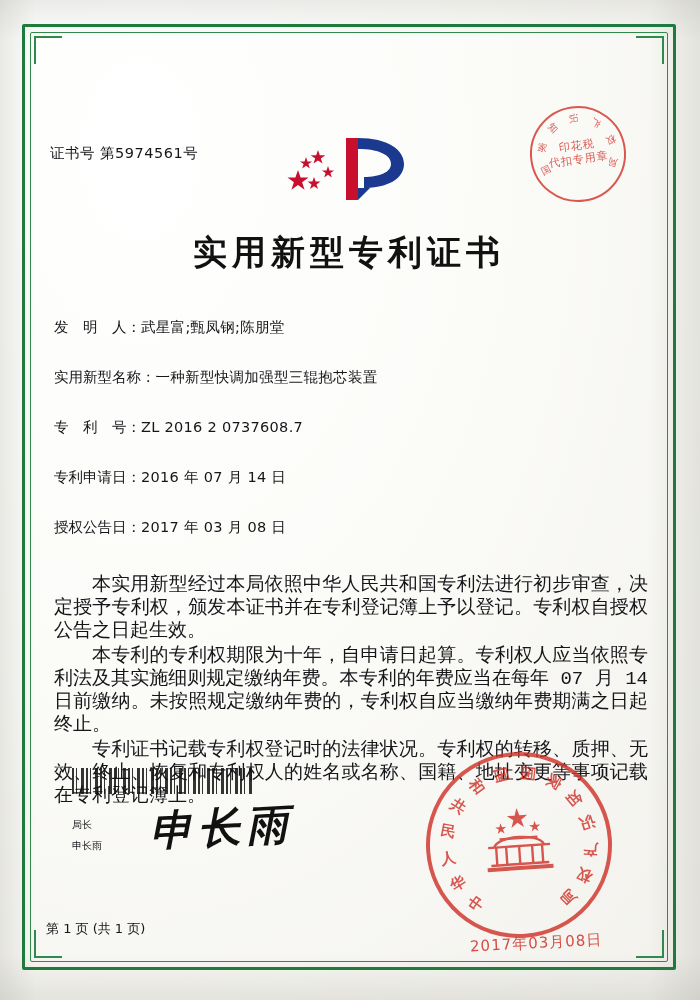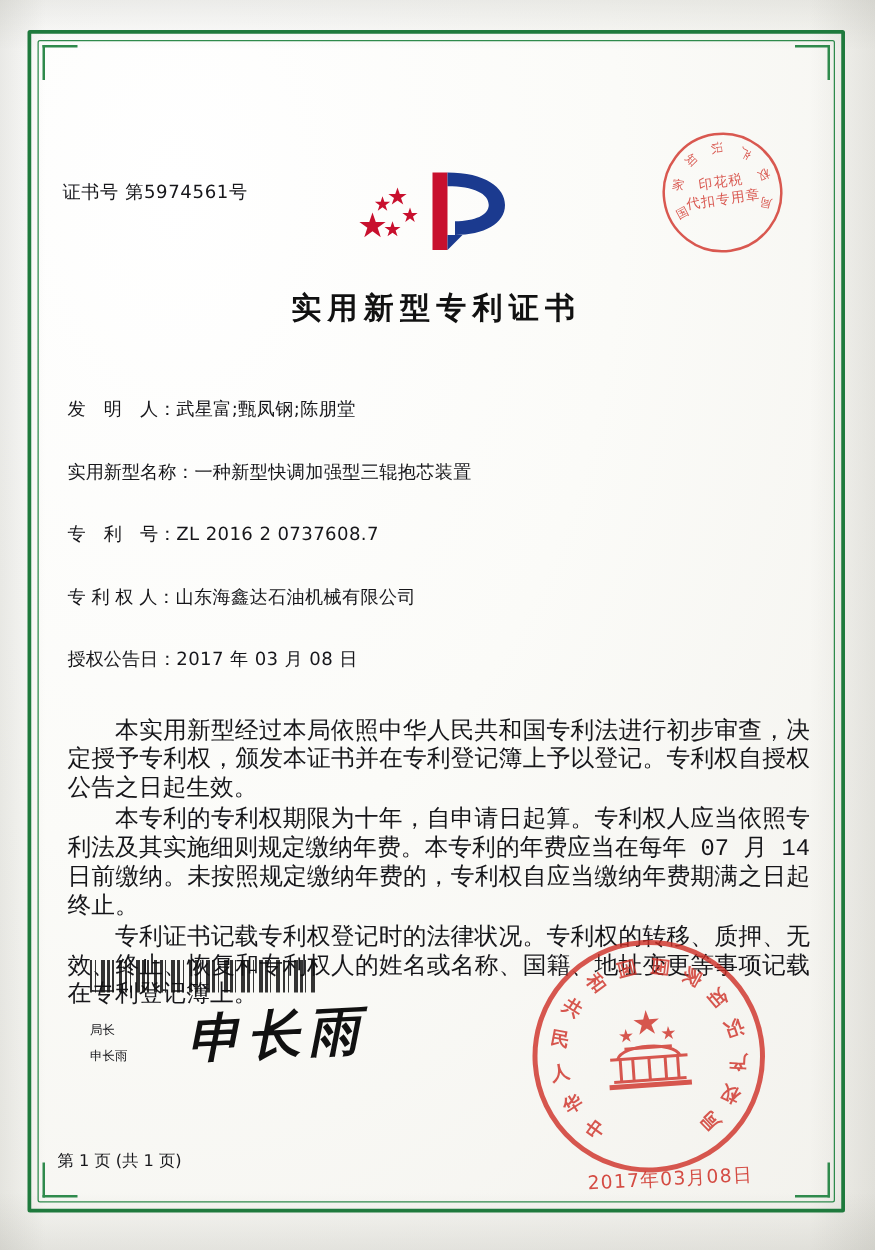--- a/index.html
+++ b/index.html
@@ -97,21 +97,21 @@
     width: 130px;
     height: 76px;
   }
 
   .title {
     position: absolute;
     left: 0; right: 0;
     top: 178px;
     text-align: center;
     font-family: "DejaVu Sans", sans-serif;
-    font-size: 24px;
+    font-size: 34px;
     font-weight: bold;
     letter-spacing: 5px;
     color: #111;
   }
 
   .fields {
     position: absolute;
     left: 8px;
     right: 0;
     top: 266px;
@@ -310,21 +310,21 @@
       <div class="field">
         <span class="lbl">发　明　人：</span><span class="val">武星富;甄凤钢;陈朋堂</span>
       </div>
       <div class="field">
         <span class="lbl">实用新型名称：</span><span class="val">一种新型快调加强型三辊抱芯装置</span>
       </div>
       <div class="field">
         <span class="lbl">专　利　号：</span><span class="val">ZL 2016 2 0737608.7</span>
       </div>
       <div class="field">
-        <span class="lbl">专 利 权 人：</span><span class="val">山东海鑫达石油机械有限公司</span>
+        <span class="lbl">专利申请日：</span><span class="val">2016 年 07 月 14 日</span>
       </div>
       <div class="field">
         <span class="lbl">授权公告日：</span><span class="val">2017 年 03 月 08 日</span>
       </div>
     </div>
 
     <div class="paras">
       <div class="para">本实用新型经过本局依照中华人民共和国专利法进行初步审查，决定授予专利权，颁发本证书并在专利登记簿上予以登记。专利权自授权公告之日起生效。</div>
       <div class="para">本专利的专利权期限为十年，自申请日起算。专利权人应当依照专利法及其实施细则规定缴纳年费。本专利的年费应当在每年 07 月 14 日前缴纳。未按照规定缴纳年费的，专利权自应当缴纳年费期满之日起终止。</div>
       <div class="para">专利证书记载专利权登记时的法律状况。专利权的转移、质押、无效、终止、恢复和专利权人的姓名或名称、国籍、地址变更等事项记载在专利登记簿上。</div>

